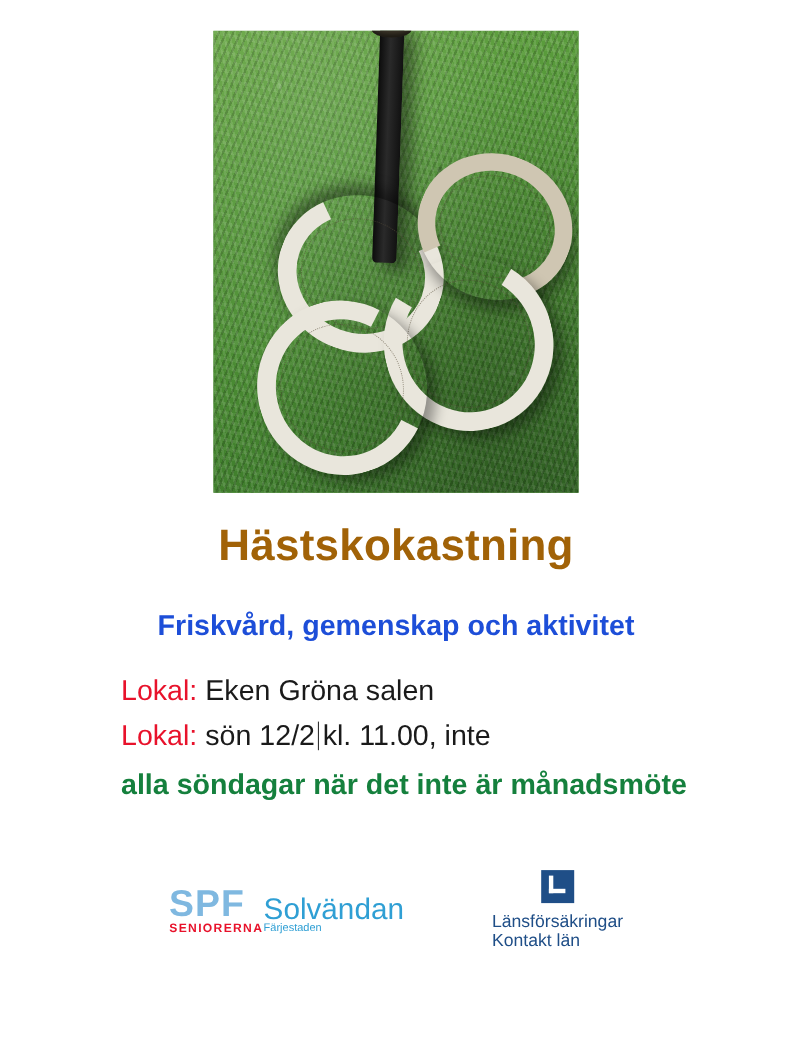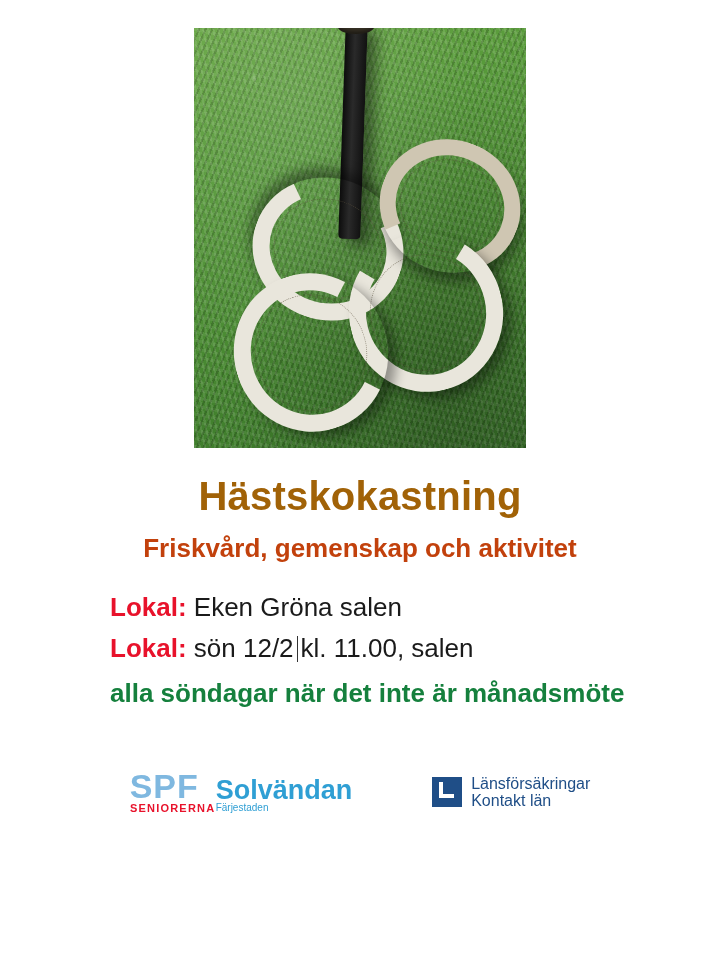--- a/index.html
+++ b/index.html
@@ -123,40 +123,40 @@
 
   
   .title {
     margin-top: 26px;
     font-size: 40px;
     font-weight: bold;
     letter-spacing: 0.2px;
     color: #a16207;
   }
   .subtitle {
-    margin-top: 14px;
+    margin-top: 34px;
     font-size: 26px;
     font-weight: bold;
-    color: #c2410c;
+    color: #1d4ed8;
   }
   .lines {
     width: 600px;
     margin-top: 18px;
     padding-left: 50px;
     box-sizing: border-box;
   }
   .line {
     font-size: 26px;
     margin: 10px 0;
     color: #1a1a1a;
     white-space: nowrap;
   }
   .lbl {
     color: #e8122b;
-    font-weight: bold;
+    font-weight: normal;
   }
   .val { font-weight: normal; }
   .line-bold {
     font-size: 26px;
     font-weight: bold;
     margin: 14px 0 0 0;
     color: #15803d;
     white-space: nowrap;
   }
   .contact {
@@ -204,29 +204,29 @@
     font-weight: bold;
     color: #e8122b;
     letter-spacing: 1.2px;
     margin-top: 1px;
     text-align: center;
   }
   .spf-name {
     font-size: 27px;
     color: #2f9fd4;
     line-height: 28px;
-    font-weight: bold;
+    font-weight: normal;
   }
   .spf-place {
     font-size: 10px;
     color: #2f9fd4;
     text-align: left;
     margin-top: -2px;
   }
-  .logo-lf { display: flex; align-items: center; gap: 9px; }
+  .logo-lf { display: flex; align-items: center; gap: 9px; flex-direction: column; }
   .lf-mark {
     width: 30px; height: 30px;
     background: #1f4e87;
     position: relative;
     flex: 0 0 auto;
   }
   .lf-mark:before {
     content: "";
     position: absolute;
     left: 7px; top: 5px;
@@ -266,21 +266,21 @@
 
   <div class="subtitle">Friskvård, gemenskap och aktivitet</div>
 
   <div class="lines">
     <div class="line">
       <span class="lbl">Lokal:</span>
       <span class="val">Eken Gröna salen</span>
     </div>
     <div class="line">
       <span class="lbl">Lokal:</span>
-      <span class="val">sön 12/2</span><span class="caret"></span><span class="val">kl. 11.00, salen</span>
+      <span class="val">sön 12/2</span><span class="caret"></span><span class="val">kl. 11.00, inte</span>
     </div>
     <div class="line-bold">alla söndagar när det inte är månadsmöte</div>
 
   </div>
 
   <div class="logos">
     <div class="logo-spf">
       <div class="spf-mark">
         <div class="spf-letters">SPF</div>
         <div class="spf-sub">SENIORERNA</div>

